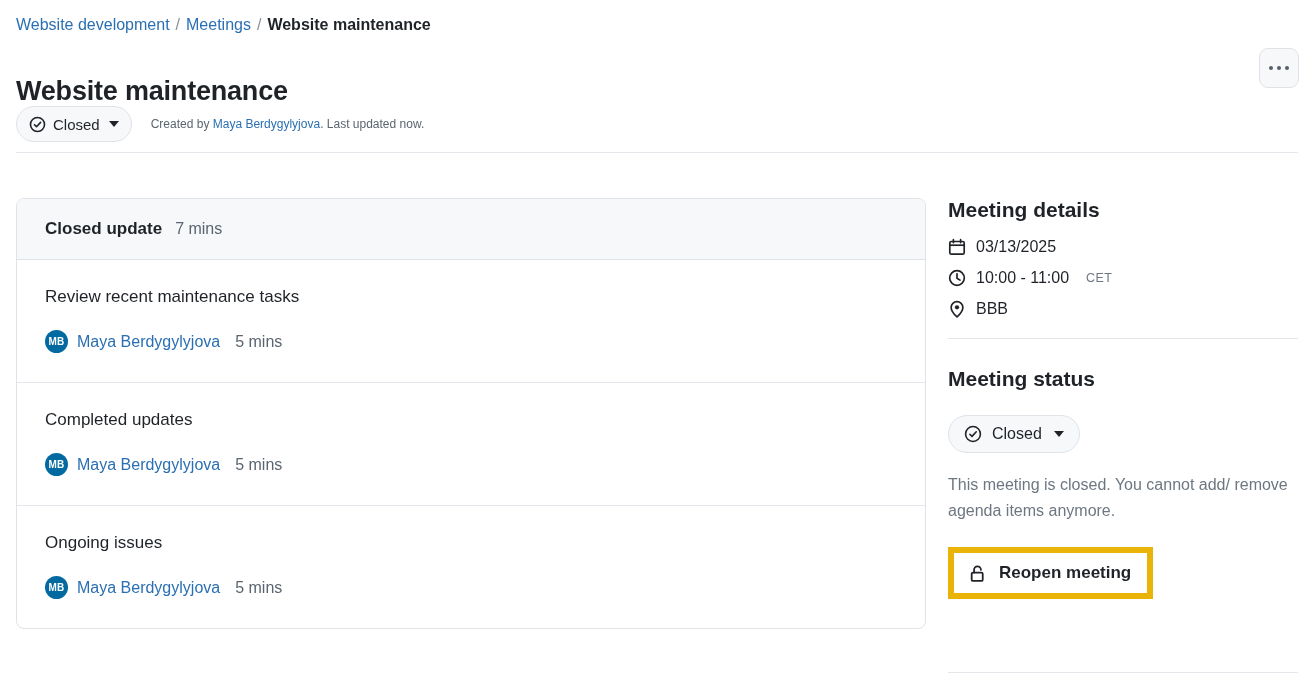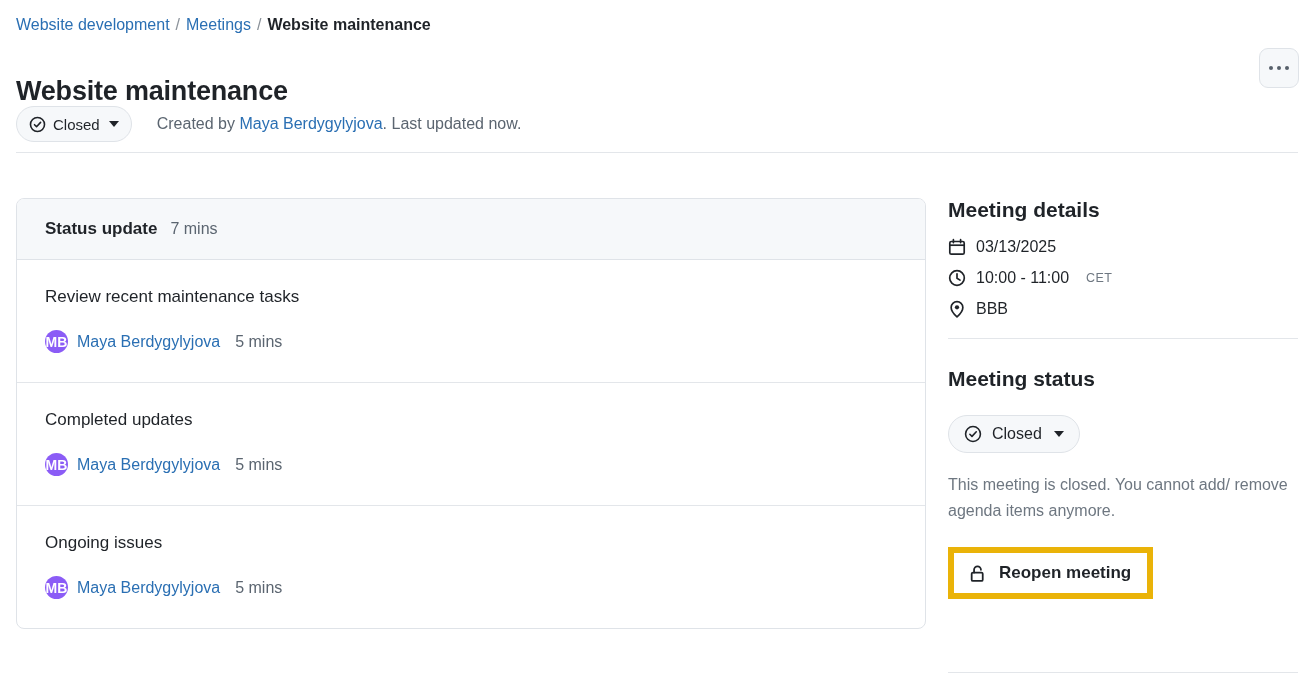--- a/index.html
+++ b/index.html
@@ -55,21 +55,21 @@
   }
   .status-pill .label { font-size: 15px; }
   .caret {
     width: 0; height: 0;
     border-left: 5px solid transparent;
     border-right: 5px solid transparent;
     border-top: 6px solid #1f2328;
     margin-left: 2px;
   }
   .meta-text {
-    margin-left: 25px; font-size: 16px; line-height: 22px;
+    margin-left: 19px; font-size: 12px; line-height: 22px;
     color: #5b6570; white-space: nowrap;
   }
   .meta-text a { color: #2a6fb3; text-decoration: none; cursor: pointer; }
 
   
   .head-rule {
     position: absolute; left: 16px; top: 152px;
     width: 1282px; height: 1px; background: #e3e6ea;
   }
 
@@ -88,22 +88,22 @@
   }
   .card-head .ch-title { font-size: 17px; font-weight: bold; color: #1f2328; }
   .card-head .ch-dur { font-size: 16px; color: #5b6570; }
 
   .agenda-item { padding: 26px 28px 29px 28px; }
   .agenda-item + .agenda-item { border-top: 1px solid #e3e6ea; }
   .ai-title { font-size: 17px; font-weight: normal; color: #1f2328; line-height: 22px; }
   .ai-person { display: flex; align-items: center; gap: 9px; margin-top: 22px; }
   .avatar {
     width: 23px; height: 23px; border-radius: 50%;
-    background: #8b5cf6; color: #ffffff;
-    font-size: 14px; font-weight: bold;
+    background: #0369a1; color: #ffffff;
+    font-size: 10px; font-weight: bold;
     display: flex; align-items: center; justify-content: center;
     letter-spacing: 0.2px; flex: none;
   }
   .ai-name { font-size: 16px; color: #2a6fb3; text-decoration: none; cursor: pointer; }
   .ai-dur { font-size: 16px; color: #5b6570; margin-left: 6px; }
 
   
   .sidebar { position: absolute; left: 948px; top: 196px; width: 350px; }
   .side-h {
     font-size: 21px; font-weight: bold; color: #1f2328;
@@ -179,21 +179,21 @@
     </button>
     <div class="meta-text">
       <span>Created by </span><a>Maya Berdygylyjova</a><span>. Last updated now.</span>
     </div>
   </div>
 
   <div class="head-rule"></div>
 
   <section class="agenda-card">
     <div class="card-head">
-      <span class="ch-title">Status update</span>
+      <span class="ch-title">Closed update</span>
       <span class="ch-dur">7 mins</span>
     </div>
 
     <div class="agenda-item">
       <div class="ai-title">Review recent maintenance tasks</div>
       <div class="ai-person">
         <span class="avatar">MB</span>
         <a class="ai-name">Maya Berdygylyjova</a>
         <span class="ai-dur">5 mins</span>
       </div>

